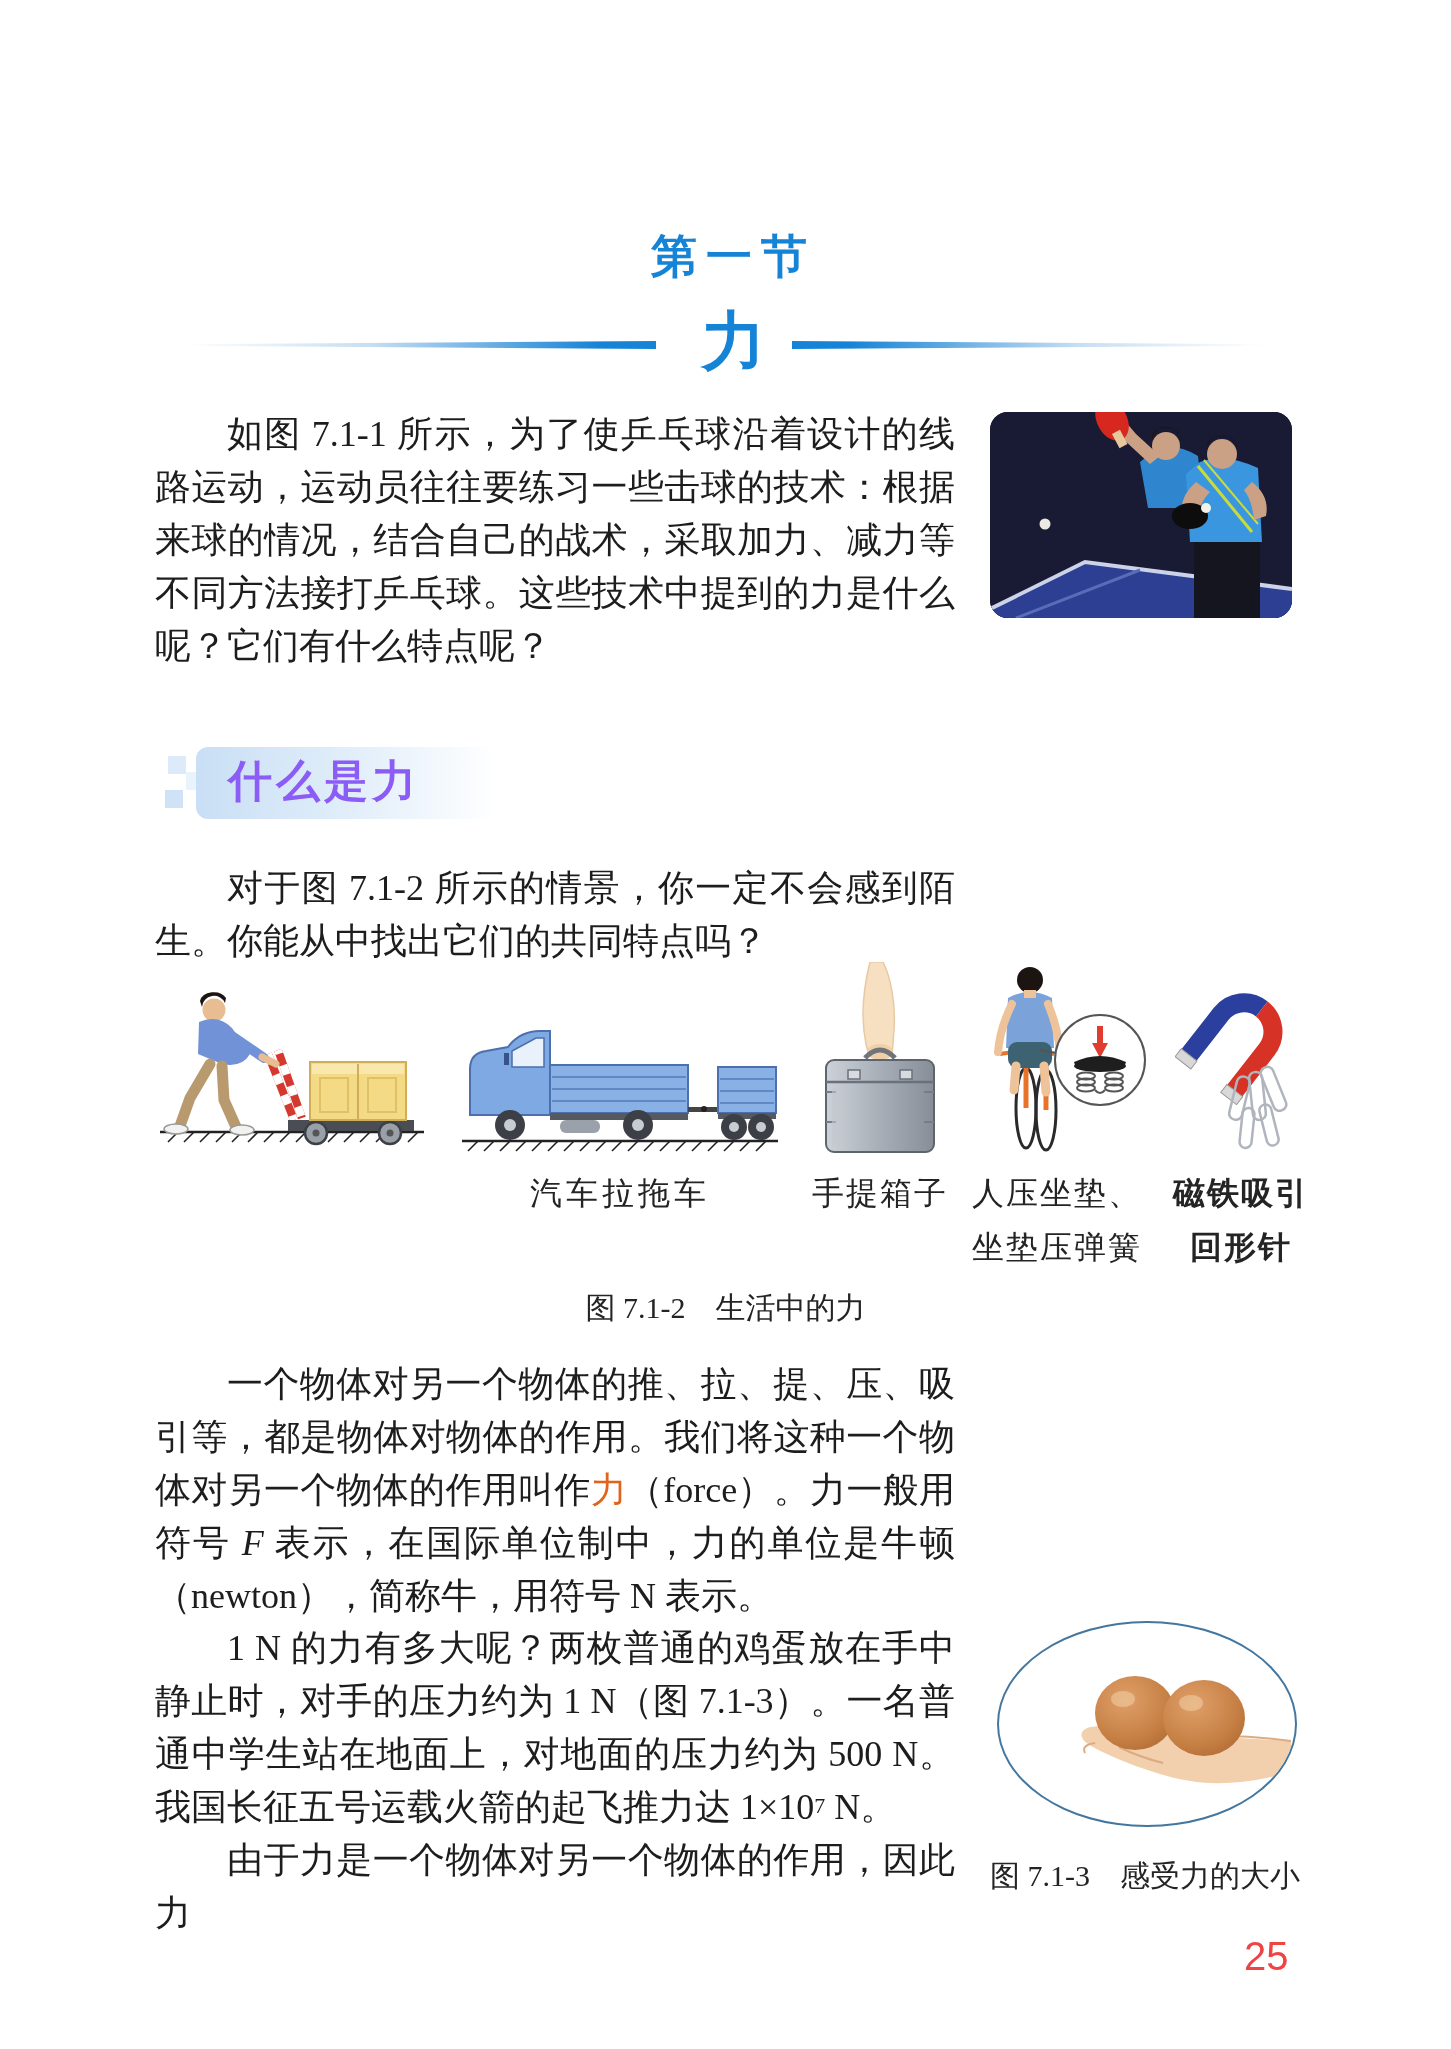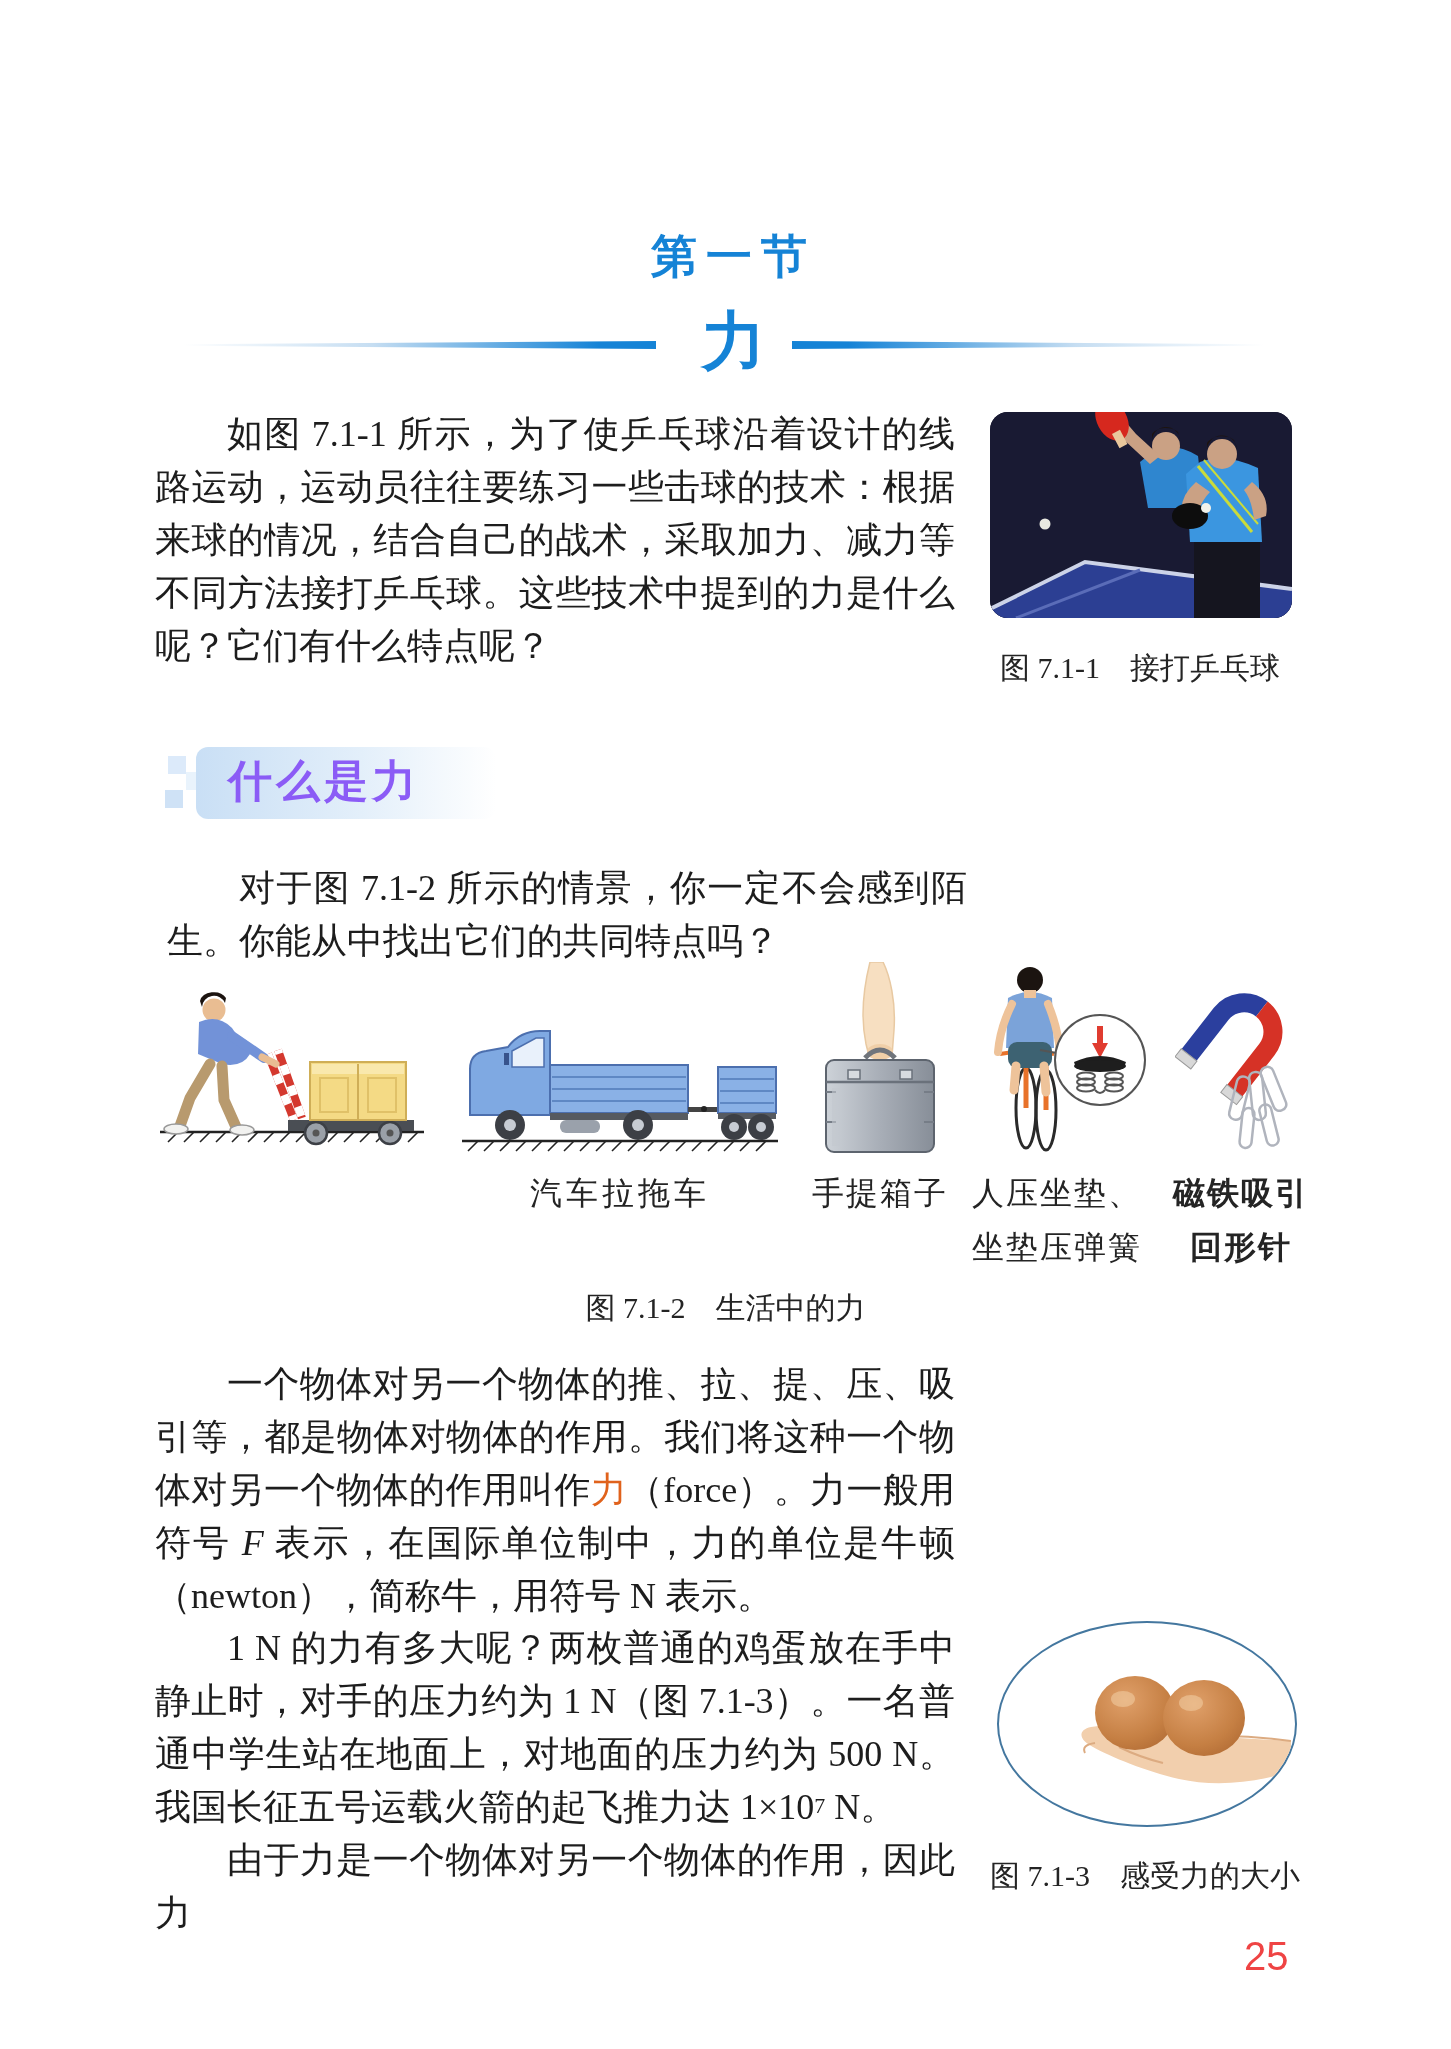--- a/index.html
+++ b/index.html
@@ -18,21 +18,21 @@
     background:linear-gradient(to right,rgba(21,131,214,0) 0%,rgba(128,181,226,.45) 40%,#1583d6 88%,#1583d6 100%);
     clip-path:polygon(0 42%,100% 0,100% 100%,0 58%);}
   .title-line.right{left:792px;width:473px;
     background:linear-gradient(to left,rgba(21,131,214,0) 0%,rgba(128,181,226,.45) 40%,#1583d6 88%,#1583d6 100%);
     clip-path:polygon(0 0,100% 42%,100% 58%,0 100%);}
 
   
   .para{position:absolute;left:155px;width:800px;font-size:36px;line-height:53px;
     text-align:justify;text-indent:2em;color:#1d1d1d;}
   #intro-para{top:408px;}
-  #sec1-para1{top:862px;margin-left:12px;}
+  #sec1-para1{top:862px;}
   #sec1-para2{top:1358px;}
   #sec1-para3{top:1622px;}
   #sec1-para4{top:1834px;}
   .force-term{color:#e0621c;}
   .sym-italic{font-style:italic;}
   sup.exp{font-size:22px;vertical-align:6px;line-height:0;}
 
   
   .hdr-sq{position:absolute;}
   #hdr-sq1{left:168px;top:756px;width:18px;height:18px;background:#dceafa;}
@@ -110,21 +110,20 @@
         <circle cx="232" cy="42" r="15" fill="#caa184"></circle>
         <path d="M217,40 a15,15 0 0 1 30,-3 l-3,-9 a17,13 0 0 0 -27,3 Z" fill="#1d1410"></path>
         <path d="M206,70 Q190,84 192,100 L206,104 Q212,88 220,80 Z" fill="#caa184"></path>
         <ellipse cx="200" cy="104" rx="18" ry="13" fill="#0d0d0d"></ellipse>
         <circle cx="216" cy="96" r="5" fill="#f2f2ea"></circle>
         <path d="M262,70 Q280,84 276,104 L264,108 Q262,88 254,78 Z" fill="#caa184"></path>
         <rect x="204" y="130" width="66" height="76" fill="#15151f"></rect>
       </g>
     </svg>
   </div>
-  <div class="fig-caption" id="fig711-cap">图 7.1-1　接打乒乓球</div>
 
   <div class="hdr-sq" id="hdr-sq1"></div>
   <div class="hdr-sq" id="hdr-sq2"></div>
   <div class="hdr-sq" id="hdr-sq3"></div>
   <div class="sec-hdr-bg"></div>
   <div class="sec-hdr-text">什么是力</div>
 
   <div class="para" id="sec1-para1">对于图 7.1-2 所示的情景，你一定不会感到陌生。你能从中找出它们的共同特点吗？</div>
 
   <div class="illu" id="illu-cart">

